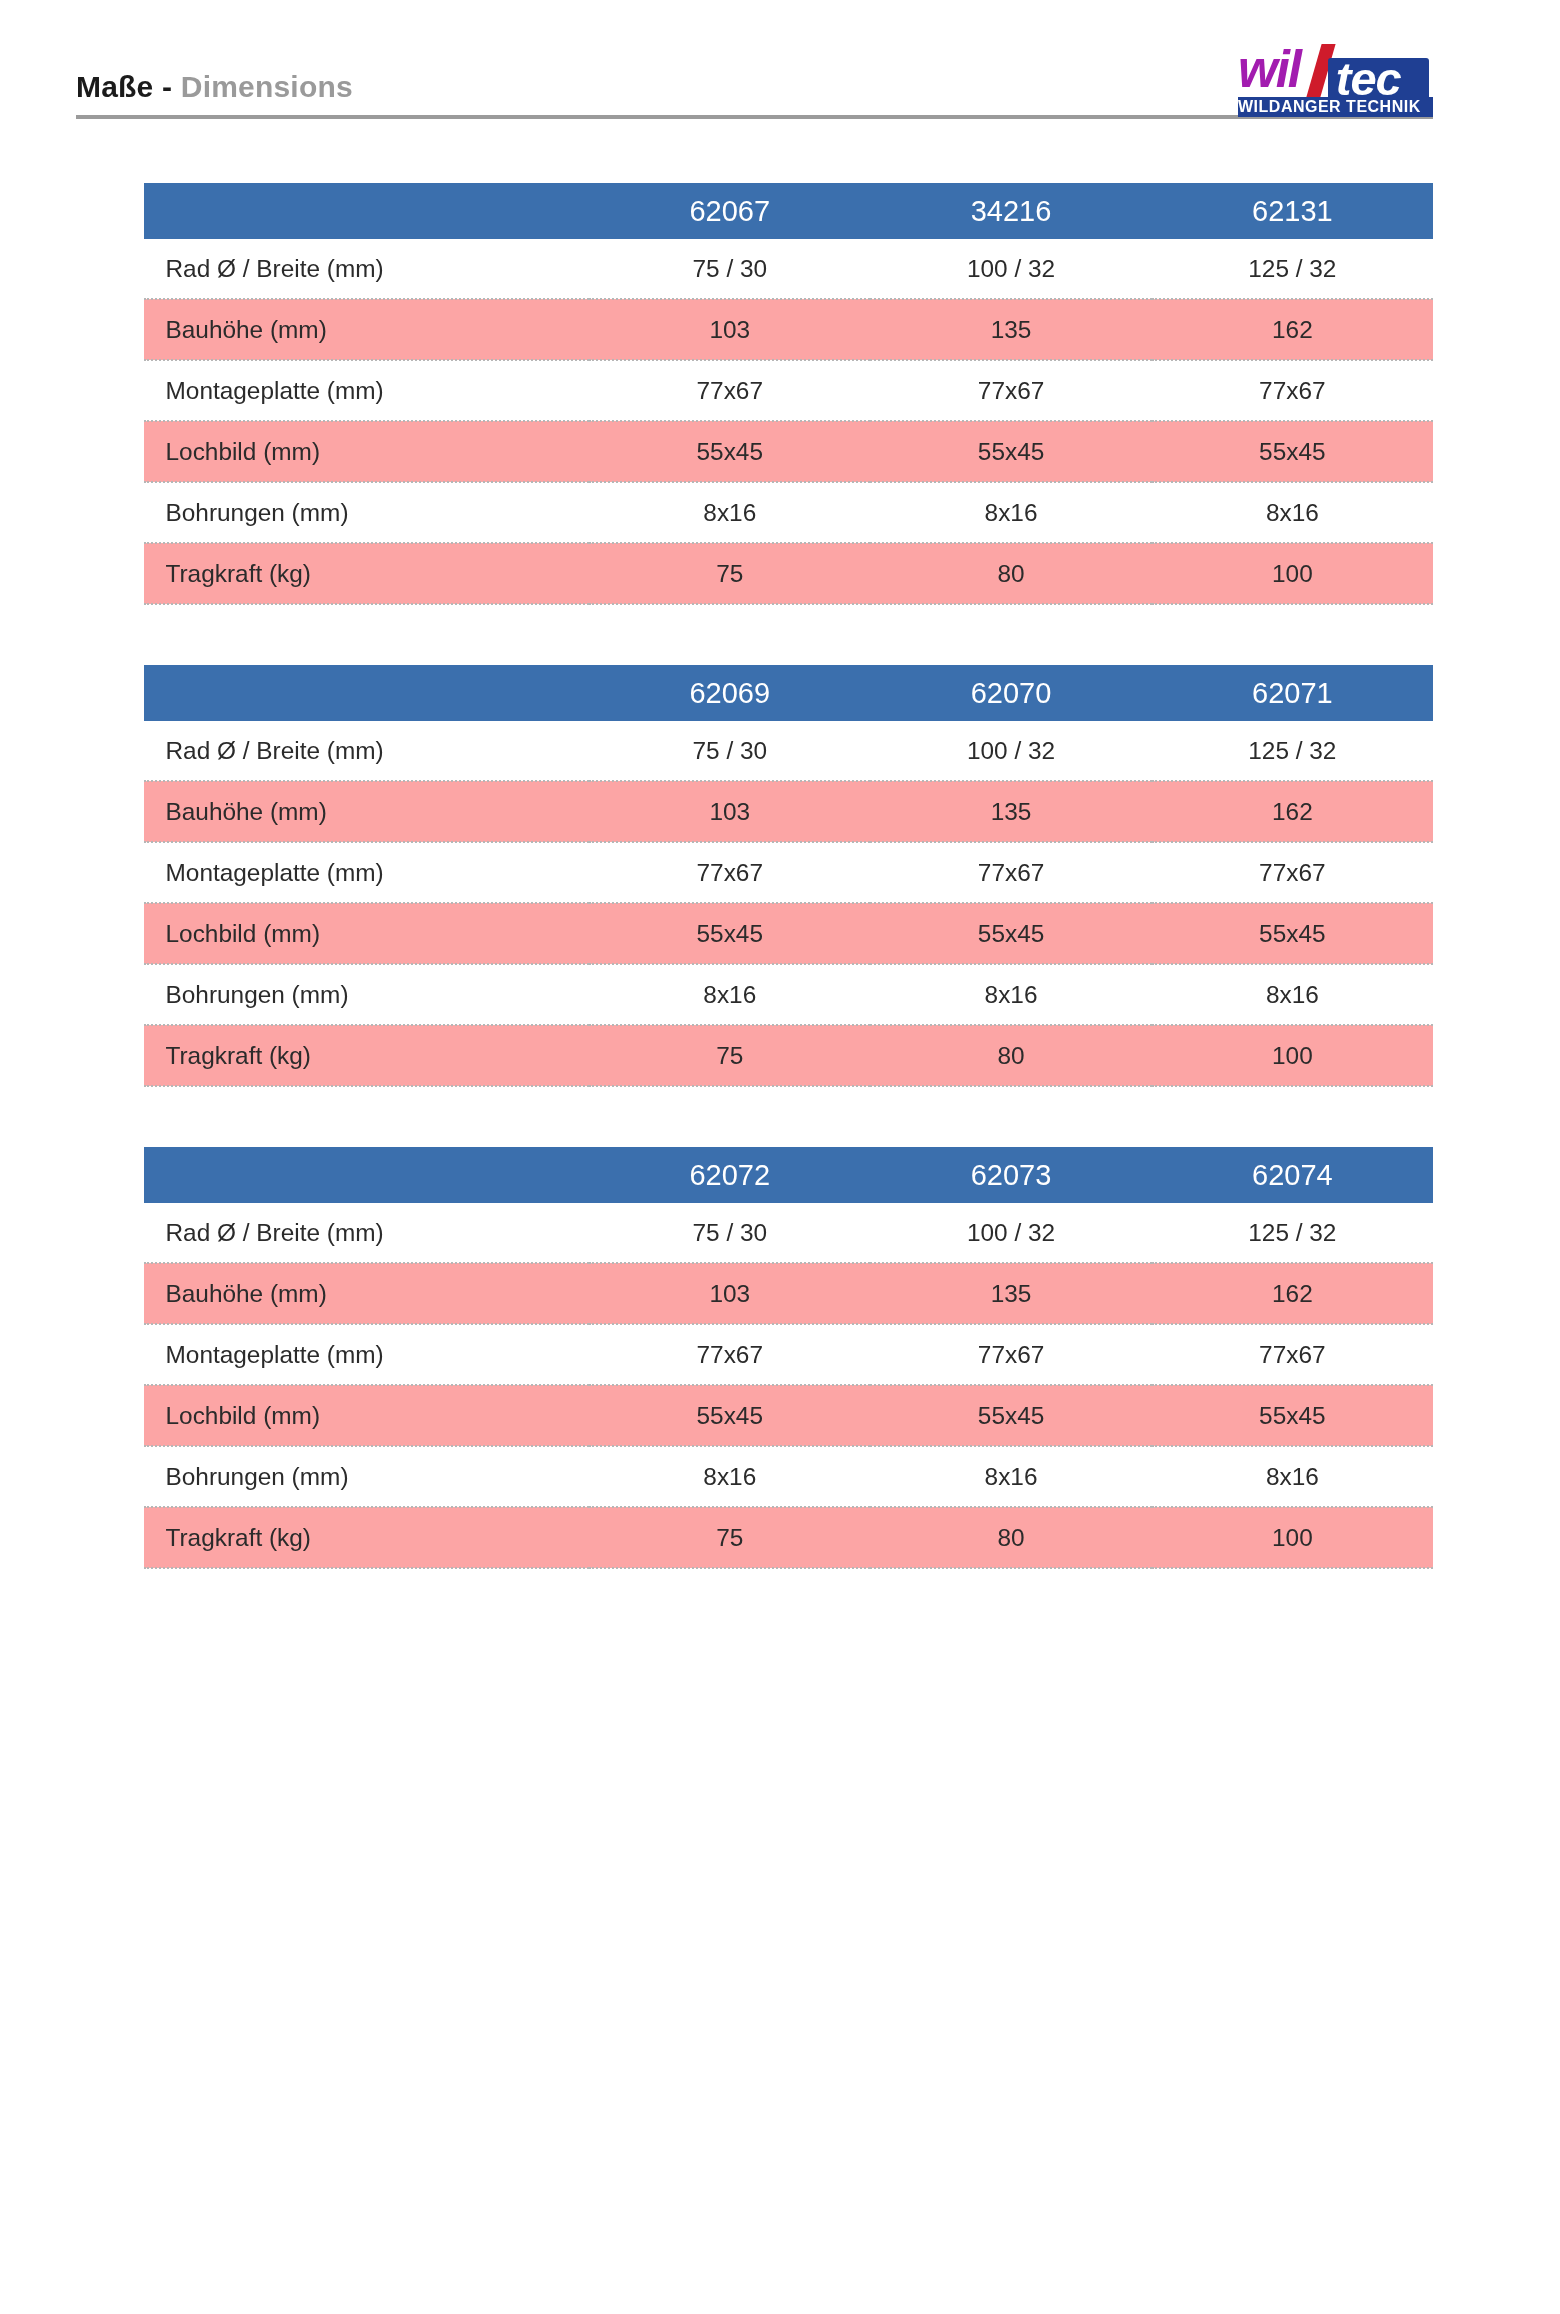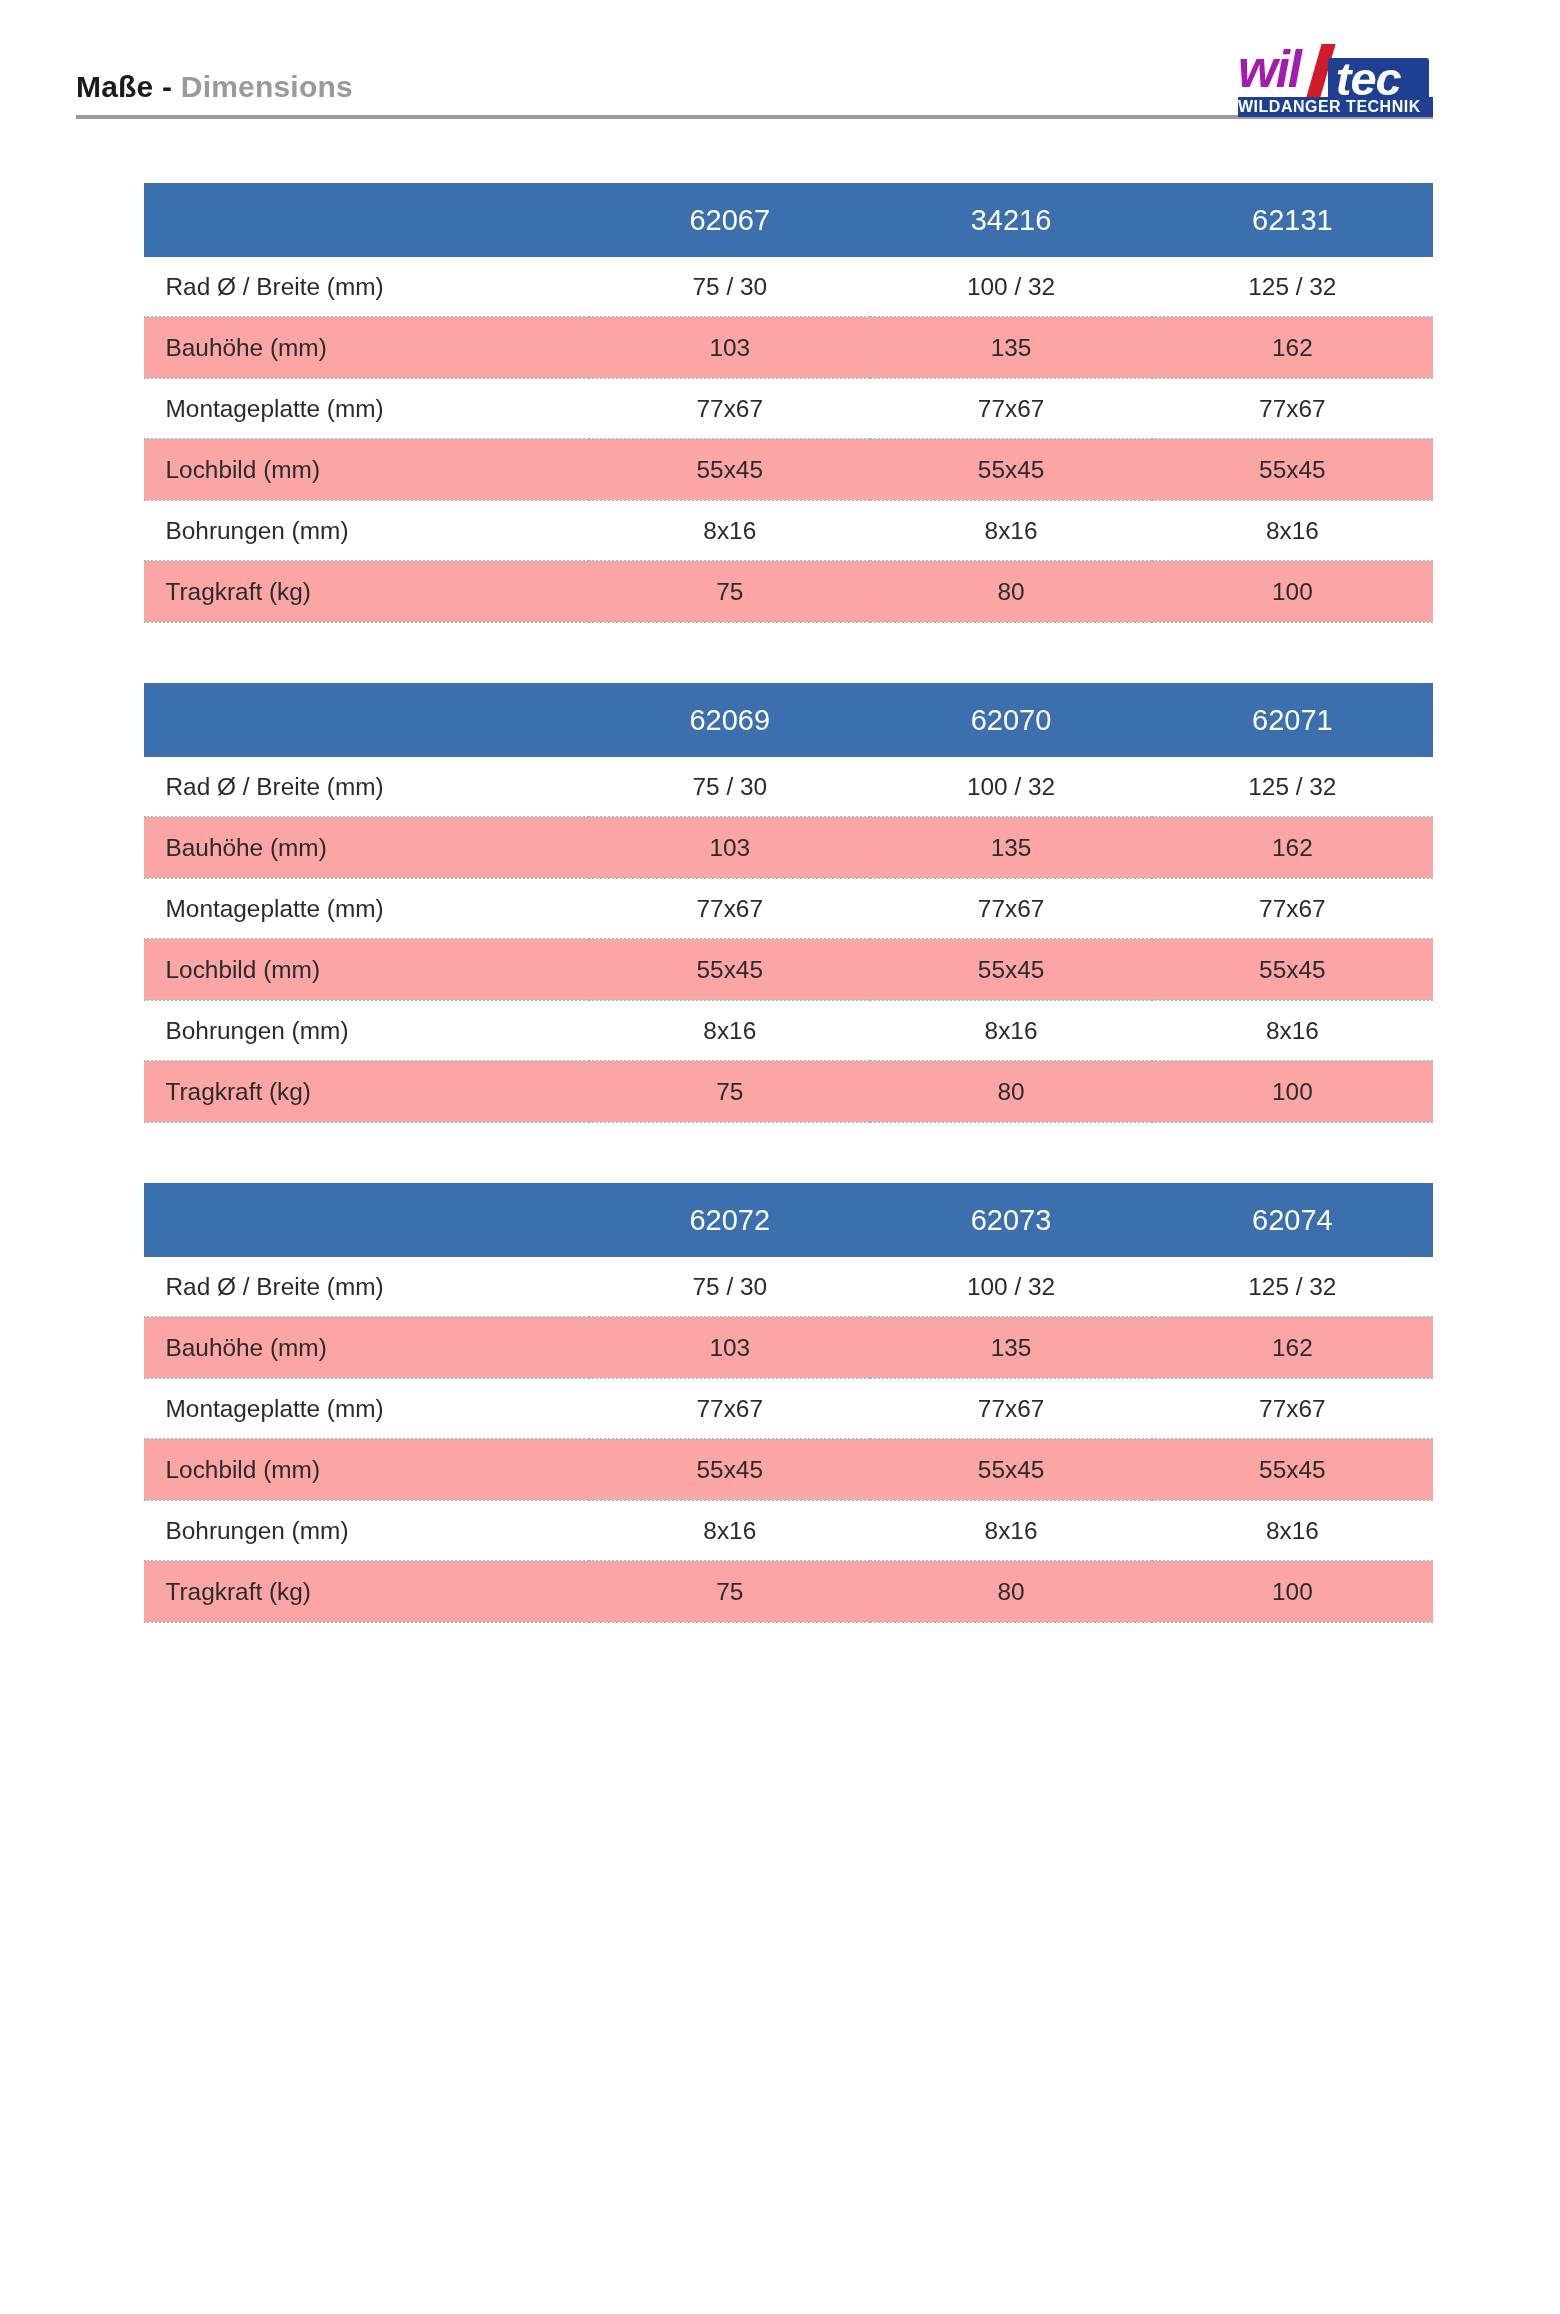--- a/index.html
+++ b/index.html
@@ -140,21 +140,21 @@
     margin-bottom: 60px;
   }
   .spec-table col.label-col { width: 34.5%; }
   .spec-table col.val-col  { width: 21.8%; }
 
   .spec-table thead th {
     background: #3b6fad;
     color: #ffffff;
     font-size: 29px;
     font-weight: normal;
-    height: 74px;
+    height: 56px;
     text-align: center;
     padding: 0;
     vertical-align: middle;
   }
   .spec-table thead th.label-head {
     text-align: left;
   }
 
   .spec-table tbody td {
     height: 59px;

